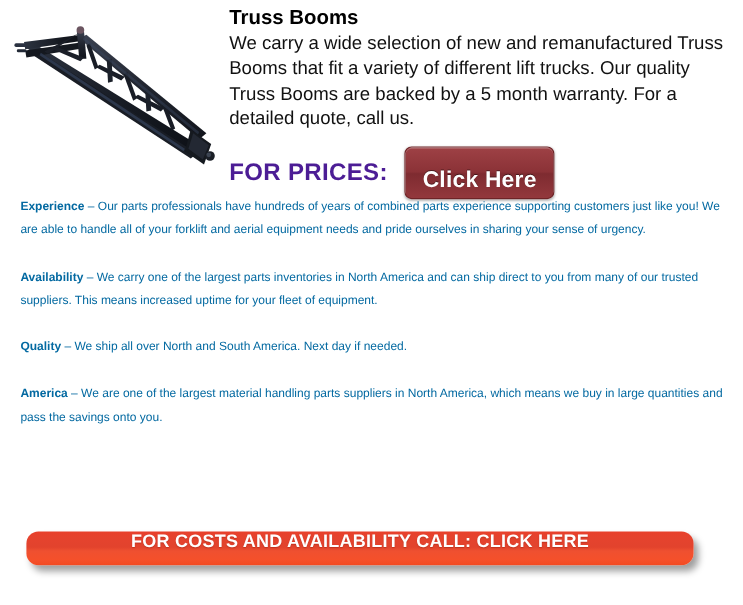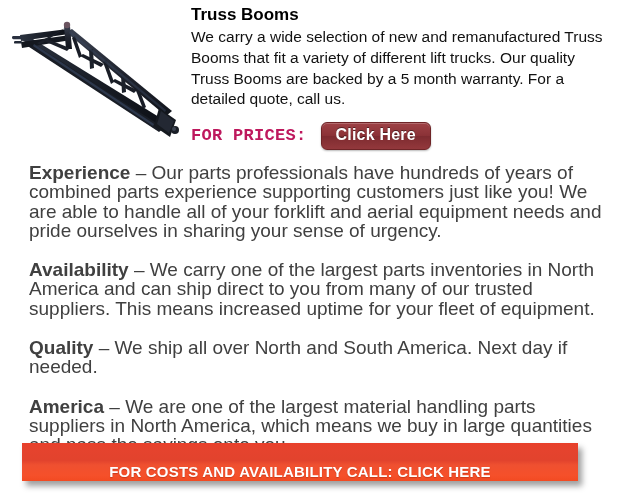--- a/index.html
+++ b/index.html
@@ -59,72 +59,72 @@
 
   .prices-row {
     position: absolute;
     left: 191px;
     top: 122px;
     display: flex;
     align-items: center;
     gap: 14px;
   }
   .prices-label {
-    font-family: Liberation Mono, monospace;
-    font-weight: bold;
-    font-size: 17px;
+    font-family: Liberation Sans, sans-serif;
+    font-weight: bold;
+    font-size: 20px;
     line-height: 26px;
-    color: #be185d;
+    color: #4c1d95;
     letter-spacing: 0.3px;
   }
   .click-here-btn {
     display: inline-block;
-    padding: 5px 14px 7px 14px;
+    padding: 21px 14px 7px 14px;
     border-radius: 6px;
     background: linear-gradient(180deg, #9e4145 0%, #8b3237 48%, #7e2b30 52%, #93383c 100%);
     border: 1px solid #6e2427;
     color: #ffffff;
-    font-size: 16px;
+    font-size: 19px;
     font-weight: bold;
     line-height: 14px;
     letter-spacing: 0.2px;
     text-shadow: 0 -1px 0 rgba(0,0,0,0.45);
     box-shadow: inset 0 1px 0 rgba(255,255,255,0.22), 0 1px 2px rgba(0,0,0,0.28);
     cursor: pointer;
     white-space: nowrap;
   }
 
   
   .features {
     position: absolute;
     left: 17px;
     top: 163px;
     width: 586px;
   }
   .feature {
-    font-size: 19px;
+    font-size: 10px;
     line-height: 19.3px;
-    margin: 0 0 20px 12px;
-    color: #404040;
+    margin: 0 0 20px 0;
+    color: #0369a1;
   }
   .feature:last-child { margin-bottom: 0; }
   .feature .lead { font-weight: bold; }
 
   
   .cta-banner {
     position: absolute;
     left: 22px;
     top: 443px;
     width: 556px;
-    height: 38px;
-    border-radius: 0;
+    height: 28px;
+    border-radius: 10px;
     background: linear-gradient(180deg, #e8402b 0%, #e5432e 18%, #e2432d 46%, #ef5030 58%, #f5502a 85%, #f24a22 100%);
     box-shadow: 4px 5px 6px rgba(0,0,0,0.38);
     display: flex;
-    align-items: flex-end;
+    align-items: flex-start;
     justify-content: center;
     cursor: pointer;
   }
   .cta-text {
     color: #ffffff;
     font-size: 15px;
     font-weight: bold;
     letter-spacing: 0.2px;
     line-height: 18px;
     white-space: nowrap;

